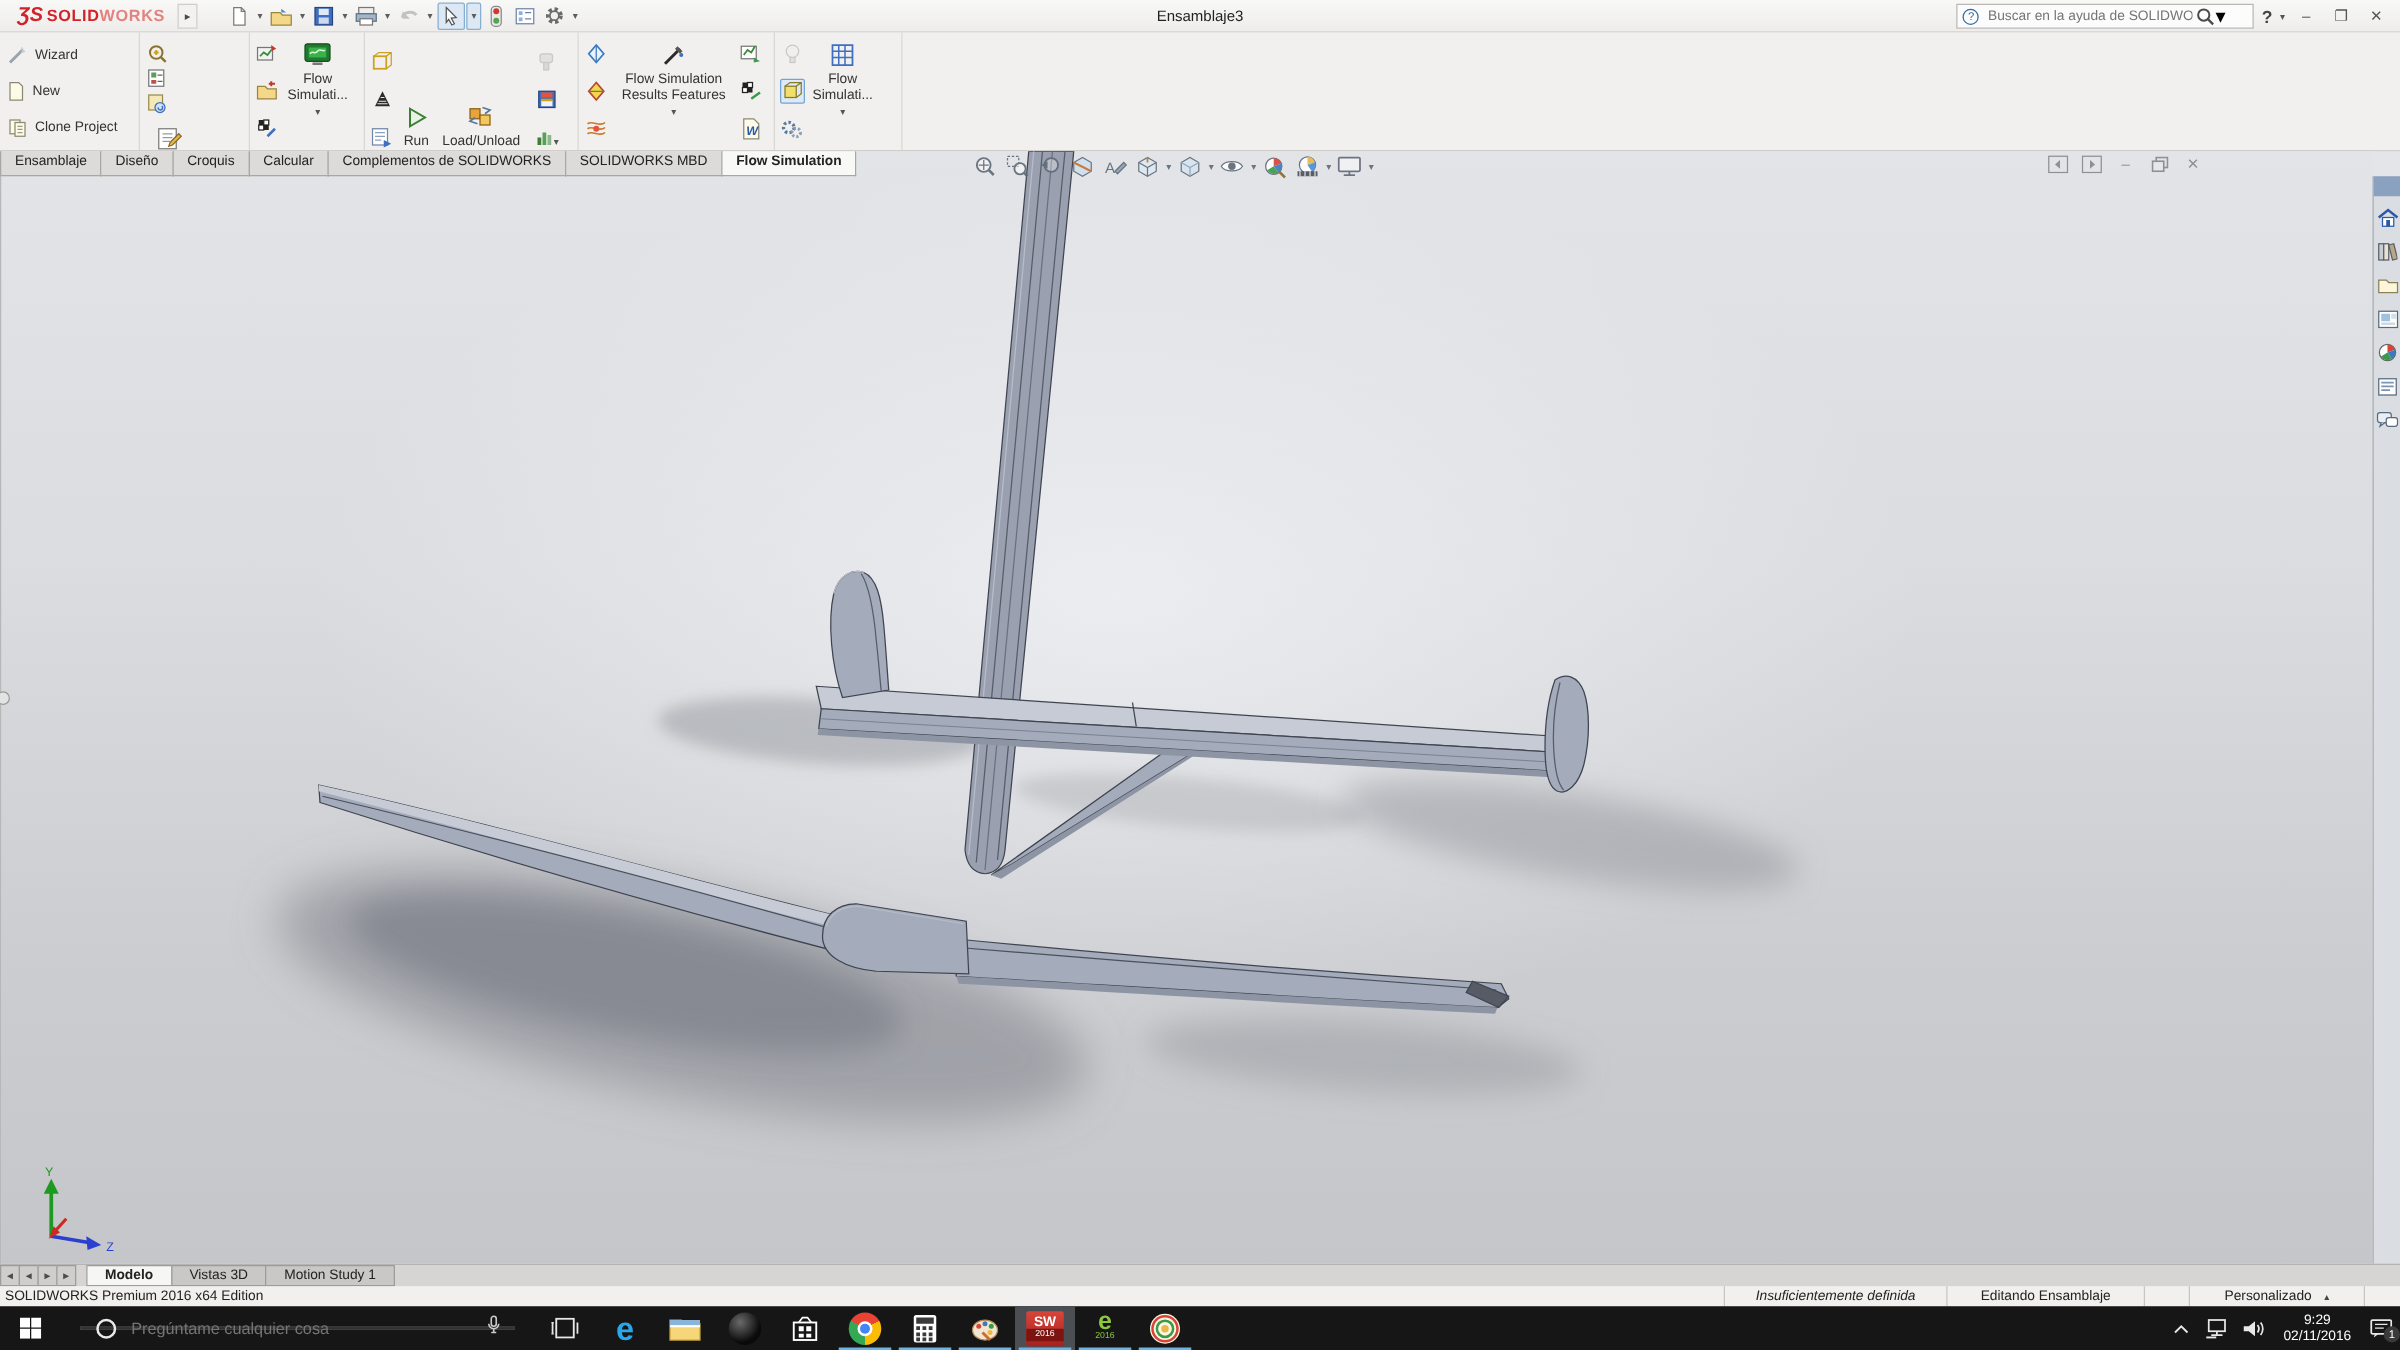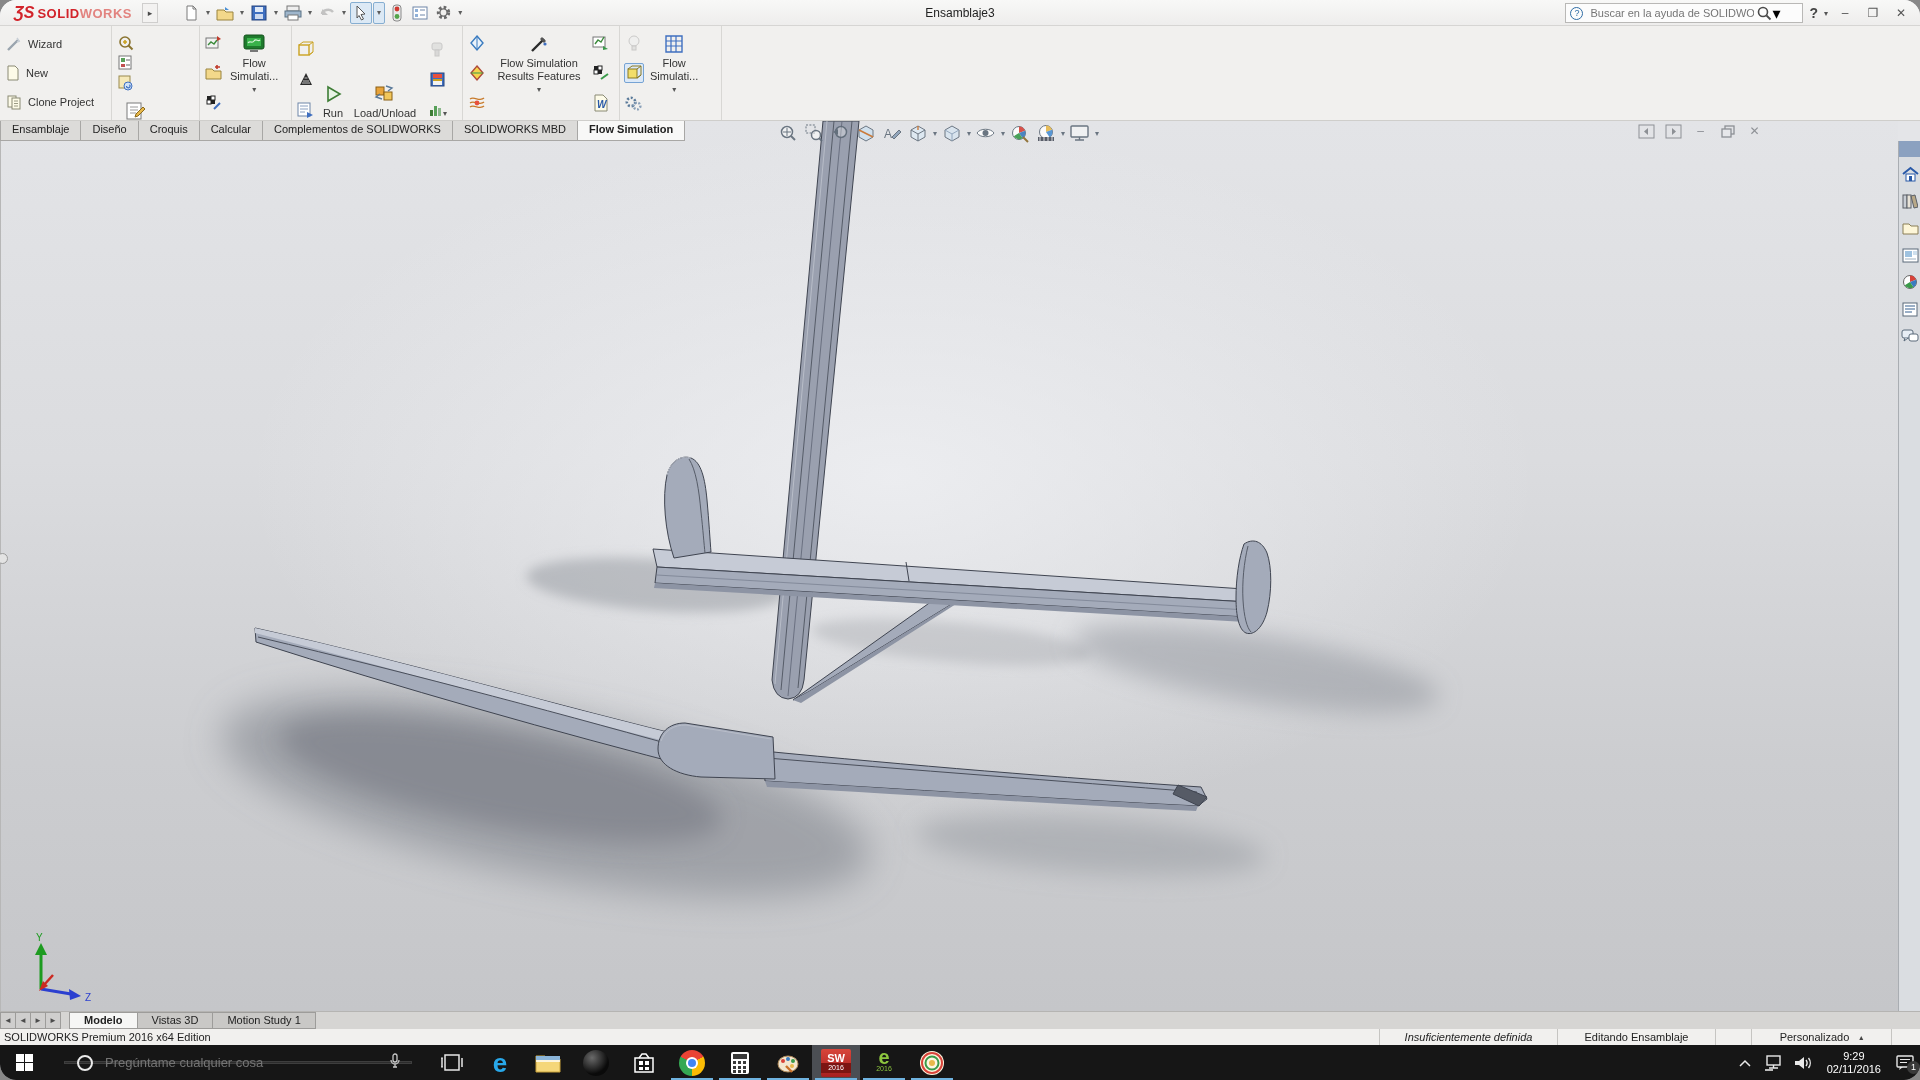--- a/index.html
+++ b/index.html
@@ -1,18 +1,18 @@
 <!DOCTYPE html>
 <html><head>
 <meta charset="utf-8">
 <style>
   html,body{margin:0;padding:0;background:#888;}
   *{box-sizing:border-box;}
   #screen{position:relative;width:1920px;height:1080px;overflow:hidden;
-    font-family:"Liberation Sans",sans-serif;background:#e4e5e8;border-radius:16px;}
+    font-family:"Liberation Sans",sans-serif;background:#e4e5e8;}
 
   
   #titlebar{position:absolute;top:0;left:0;width:1920px;height:26px;
     background:linear-gradient(#f8f8f7,#eeedec);border-bottom:1px solid #d6d5d3;
     display:flex;align-items:center;}
   .brand{display:flex;align-items:baseline;margin-left:14px;white-space:nowrap;}
   .brand .bx{color:#d2232a;font-style:italic;font-weight:bold;font-size:16px;margin-right:3px;}
   .brand .bsolid{color:#d2232a;font-weight:bold;font-size:13px;letter-spacing:.5px;text-align:right;}
   .brand .bworks{color:#e2837f;font-weight:bold;font-size:13px;letter-spacing:.5px;}
   .flyout{margin-left:10px;width:16px;height:20px;display:flex;align-items:center;justify-content:center;

